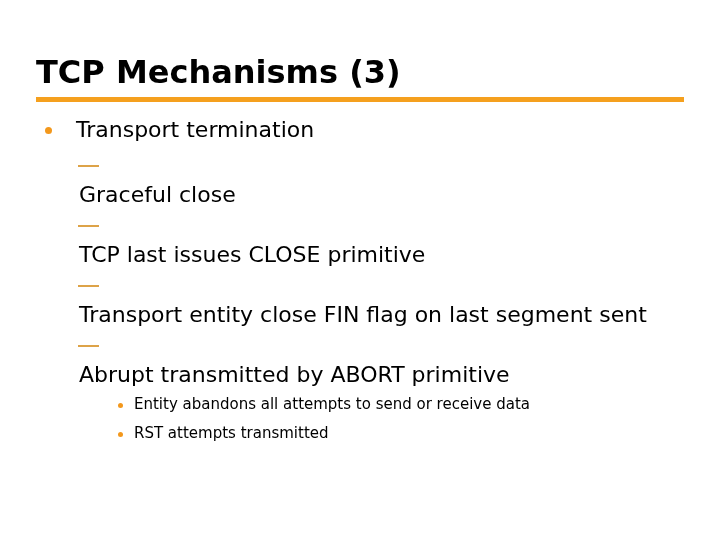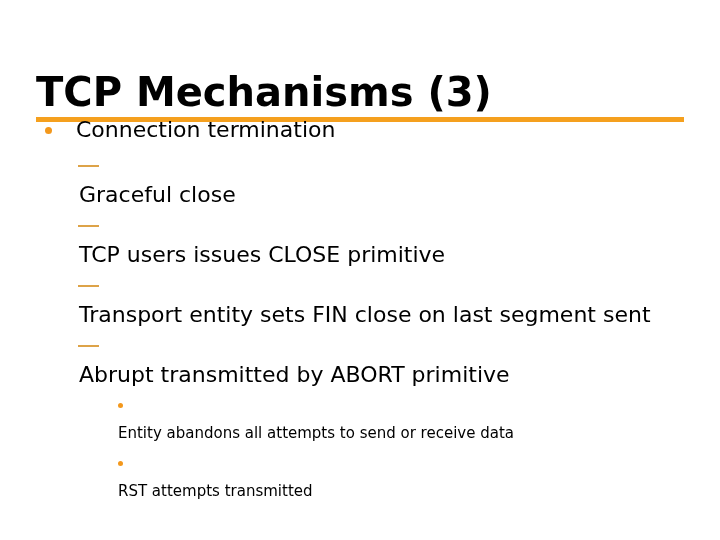--- a/index.html
+++ b/index.html
@@ -22,26 +22,25 @@
   
   #title-block {
     position: absolute;
     left: 36px;
     top: 52px;
     width: 648px;
   }
   #slide-title {
     font-family: "DejaVu Sans", sans-serif;
     font-weight: bold;
-    font-size: 40px;
+    font-size: 32px;
     line-height: 40px;
     color: #000000;
     letter-spacing: 0px;
     white-space: nowrap;
-    margin-top: 20px;
   }
   #title-rule {
     margin-top: 5px;
     width: 648px;
     height: 5px;
     background: #F5A01E;
   }
 
   
   #outline {
@@ -115,21 +114,20 @@
   }
   .level2 .item-text {
     margin-left: 1px;
   }
 
   
   .level3 {
     font-size: 15px;
     line-height: 29px;
     margin-left: 82px;
-    flex-direction: column;
   }
   .level3 .marker {
     width: 16px;
     position: relative;
     height: 29px;
   }
   .level3 .marker::before {
     content: "";
     position: absolute;
     left: 0px;
@@ -150,36 +148,36 @@
 
   <div id="title-block">
     <div id="slide-title">TCP Mechanisms (3)</div>
     <div id="title-rule"></div>
   </div>
 
   <div id="outline">
 
     <div class="outline-item level1">
       <span class="marker"></span>
-      <span class="item-text">Connection termination</span>
+      <span class="item-text">Transport termination</span>
     </div>
 
     <div class="outline-item level2">
       <span class="marker"></span>
       <span class="item-text">Graceful close</span>
     </div>
 
     <div class="outline-item level2">
       <span class="marker"></span>
-      <span class="item-text">TCP users issues CLOSE primitive</span>
+      <span class="item-text">TCP last issues CLOSE primitive</span>
     </div>
 
     <div class="outline-item level2">
       <span class="marker"></span>
-      <span class="item-text">Transport entity sets FIN close on last segment sent</span>
+      <span class="item-text">Transport entity close FIN flag on last segment sent</span>
     </div>
 
     <div class="outline-item level2">
       <span class="marker"></span>
       <span class="item-text">Abrupt transmitted by ABORT primitive</span>
     </div>
 
     <div class="outline-item level3">
       <span class="marker"></span>
       <span class="item-text">Entity abandons all attempts to send or receive data</span>

